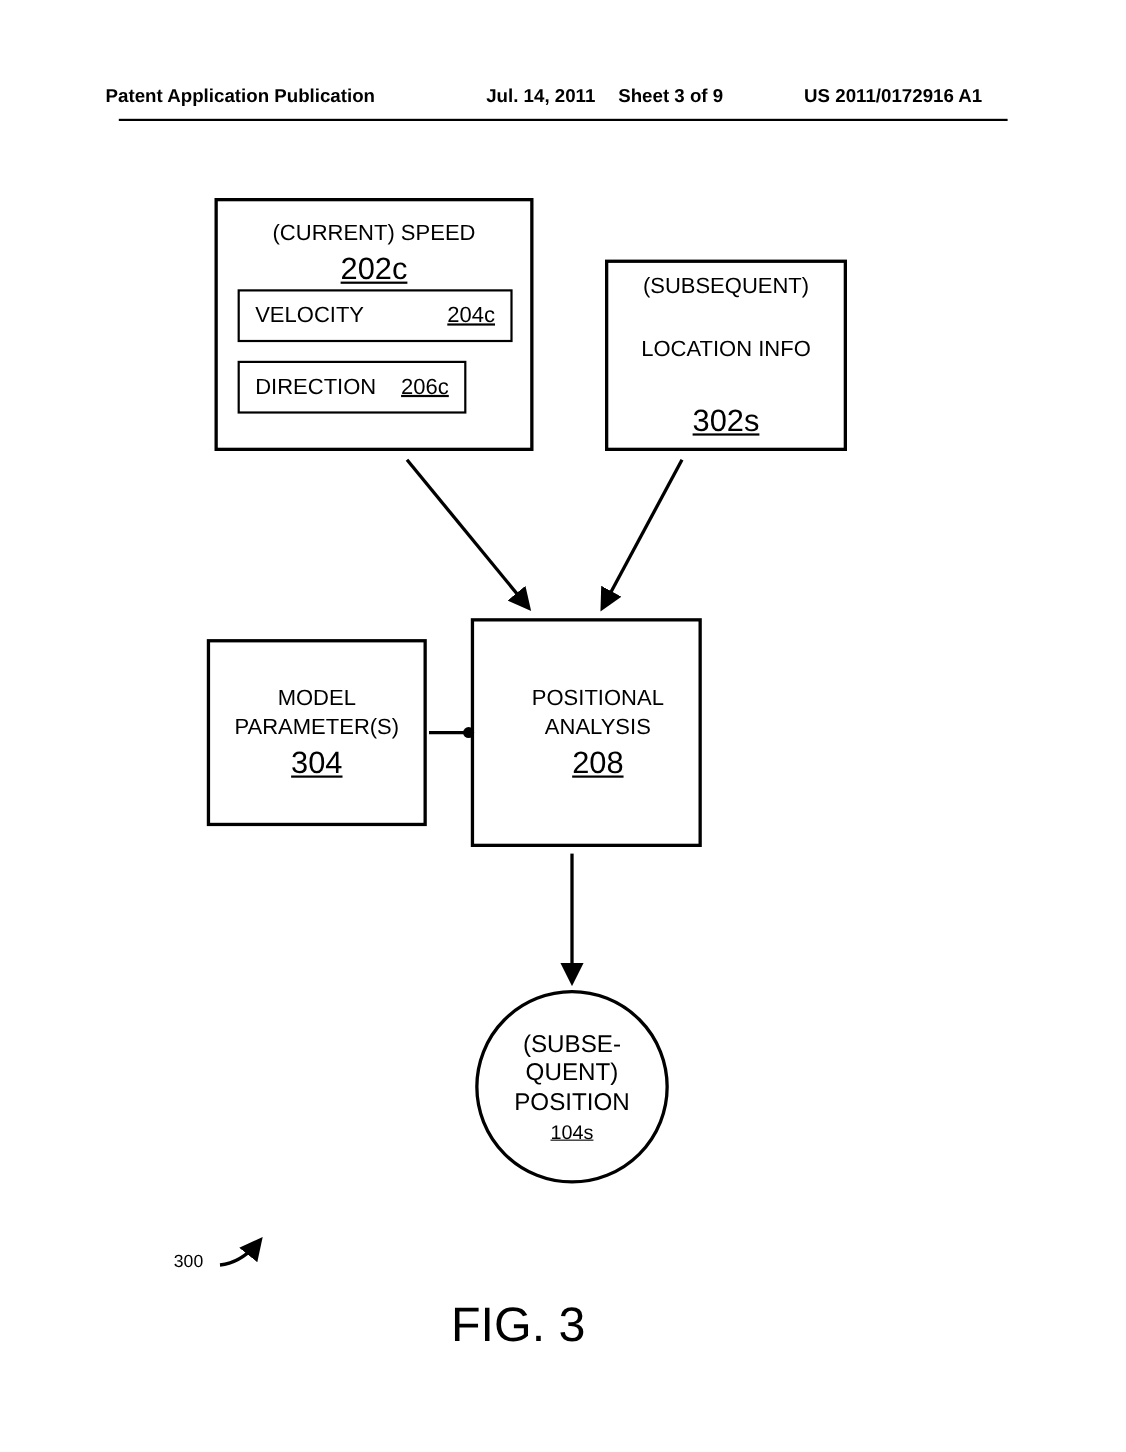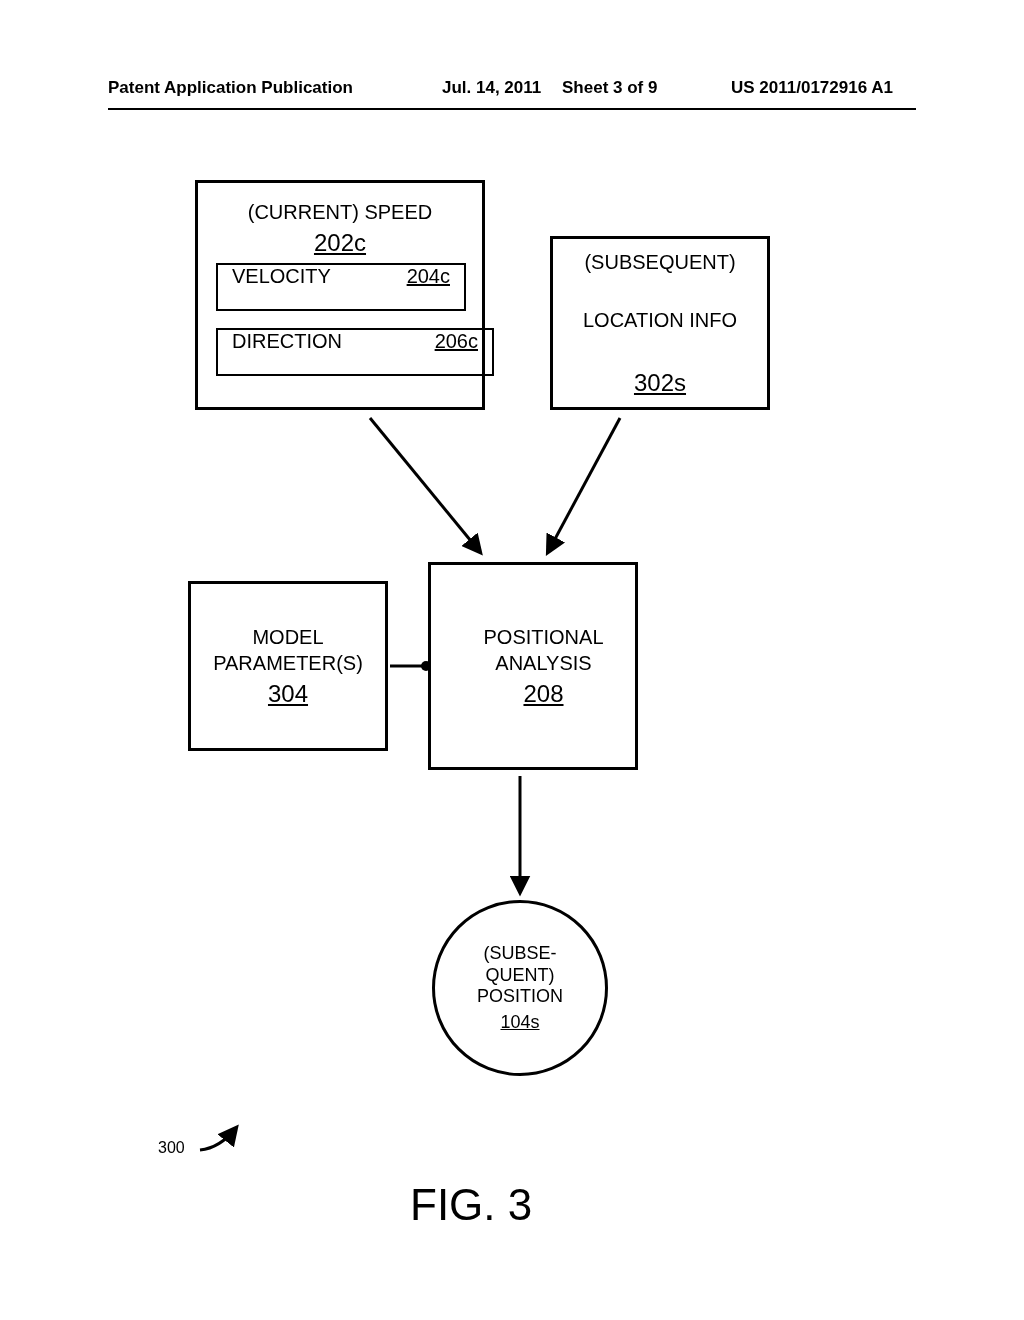--- a/index.html
+++ b/index.html
@@ -43,28 +43,29 @@
       display: flex;
       flex-direction: column;
       align-items: center;
       justify-content: center;
     }
     .box-label {
       font-size: 20px;
       line-height: 1.3;
     }
     .ref-num {
-      font-size: 24px;
+      font-size: 28px;
       text-decoration: underline;
       margin-top: 4px;
     }
     .inner-box {
       position: absolute;
       border: 2px solid #000;
       display: flex;
+      align-items: center;
       justify-content: space-between;
       padding: 0 14px;
     }
     .inner-label {
       font-size: 20px;
     }
     .inner-ref {
       font-size: 20px;
       text-decoration: underline;
     }
@@ -72,21 +73,21 @@
       position: absolute;
       border: 3px solid #000;
       border-radius: 50%;
       display: flex;
       flex-direction: column;
       align-items: center;
       justify-content: center;
       text-align: center;
     }
     .oval-label {
-      font-size: 18px;
+      font-size: 22px;
       line-height: 1.2;
     }
     .fig-num {
       position: absolute;
       font-size: 16px;
     }
     .fig-caption {
       position: absolute;
       font-size: 44px;
       font-family: Arial, sans-serif;
@@ -97,37 +98,37 @@
       left: 0;
       width: 1024px;
       height: 1320px;
       pointer-events: none;
     }
   </style>
 </head>
 <body>
 
 <div class="header">
-  <span class="header-text" style="left:108px;">Patent Application Publication</span>
+  <span class="header-text" style="left:96px;">Patent Application Publication</span>
   <span class="header-text" style="left:442px;">Jul. 14, 2011</span>
   <span class="header-text" style="left:562px;">Sheet 3 of 9</span>
   <span class="header-text" style="left:731px;">US 2011/0172916 A1</span>
 </div>
 <div class="header-rule"></div>
 
 <div class="box" style="left:195px; top:180px; width:290px; height:230px; justify-content:flex-start; padding-top:16px;">
   <div class="box-label">(CURRENT) SPEED</div>
   <div class="ref-num">202c</div>
 
   <div class="inner-box" style="left:18px; top:80px; width:250px; height:48px;">
     <span class="inner-label">VELOCITY</span>
     <span class="inner-ref">204c</span>
   </div>
 
-  <div class="inner-box" style="left:18px; top:145px; width:278px; height:48px;">
+  <div class="inner-box" style="left:18px; top:145px; width:208px; height:48px;">
     <span class="inner-label">DIRECTION</span>
     <span class="inner-ref">206c</span>
   </div>
 </div>
 
 <div class="box" style="left:550px; top:236px; width:220px; height:174px;gap:32px;">
   <div class="box-label">(SUBSEQUENT)</div>
   <div class="box-label">LOCATION INFO</div>
   <div class="ref-num">302s</div>
 </div>

